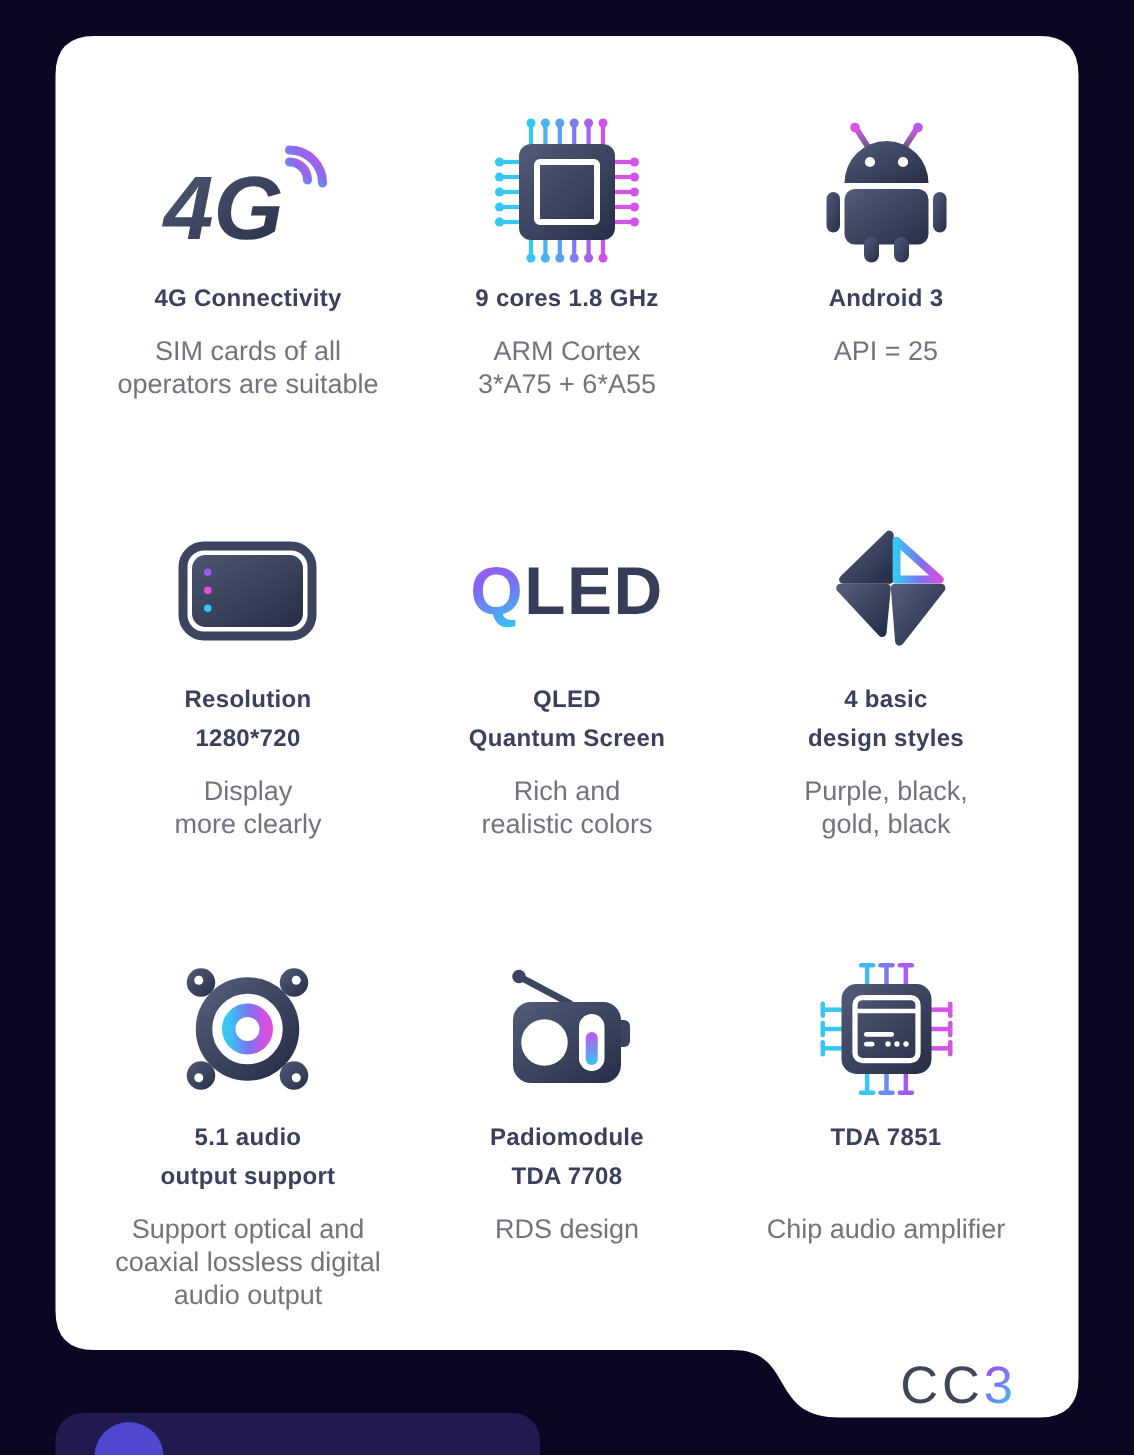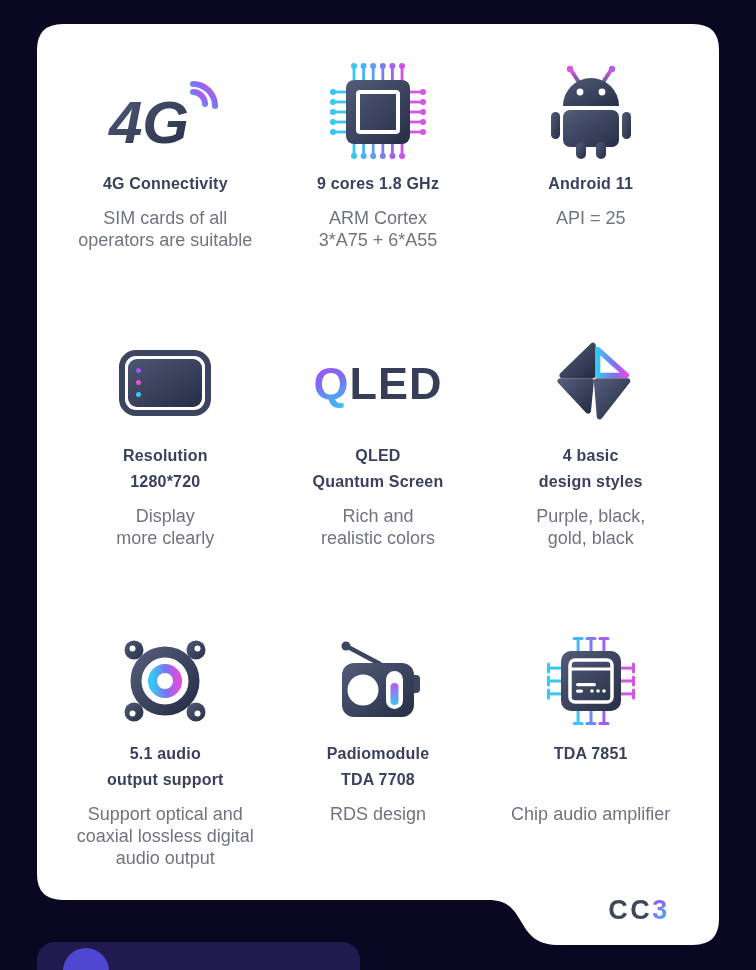--- a/index.html
+++ b/index.html
@@ -4,21 +4,21 @@
 <style>
   html,body{margin:0;padding:0;}
   body{
     width:756px;height:970px;position:relative;overflow:hidden;
     background:#0a0723;
     font-family:"Liberation Sans", sans-serif;
   }
   .bg-svg{position:absolute;left:0;top:0;width:756px;height:970px;}
   .content{
     position:absolute;left:37px;top:24px;width:682px;height:876px;
-    box-sizing:border-box;padding:36px 22px 0;
+    box-sizing:border-box;padding:52px 22px 0;
     display:grid;grid-template-columns:repeat(3,1fr);row-gap:50px;
   }
   .cell{display:flex;flex-direction:column;align-items:center;text-align:center;}
   .icon-box{height:102px;display:flex;align-items:center;justify-content:center;margin-bottom:9px;}
   .title{
     font-size:16px;font-weight:bold;color:#39415e;line-height:26px;
     white-space:pre-line;letter-spacing:.2px;
   }
   .cell:nth-child(n+4) .title{min-height:52px;}
   .sub{
@@ -36,22 +36,22 @@
         background:#ffffff;padding:3px;box-sizing:border-box;}
   .disp-screen{width:100%;height:100%;border-radius:9px;position:relative;
         background:linear-gradient(150deg,#4d5671,#272e47);}
   .disp-dot{position:absolute;left:8px;width:5px;height:5px;border-radius:50%;}
   .disp-dot.d1{top:9px;background:#9b59f0;}
   .disp-dot.d2{top:21px;background:#e055d8;}
   .disp-dot.d3{top:33px;background:#38c6f2;}
   
   .brand{
     position:absolute;left:556px;top:897px;width:166px;height:44px;
-    display:flex;align-items:flex-start;justify-content:center;
-    font-size:27px;font-weight:700;letter-spacing:2.5px;color:#3f4759;line-height:1;
+    display:flex;align-items:flex-end;justify-content:center;
+    font-size:35px;font-weight:400;letter-spacing:2.5px;color:#3f4759;line-height:1;
   }
   .brand-3{
     background:linear-gradient(135deg,#a04ff0 15%,#6d83f0 50%,#38c6f2 90%);
     -webkit-background-clip:text;background-clip:text;color:transparent;
   }
 </style>
 </head>
 <body>
 
 <svg width="0" height="0" style="position:absolute" aria-hidden="true">
@@ -211,21 +211,21 @@
         <path d="M20,44 A28,28 0 0 1 76,44 Z" fill="url(#gDark)"></path>
         <circle cx="37" cy="30" r="3.4" fill="#ffffff"></circle>
         <circle cx="59" cy="30" r="3.4" fill="#ffffff"></circle>
         <rect x="20" y="48" width="56" height="37" rx="7" fill="url(#gDark)"></rect>
         <rect x="8" y="50" width="9" height="27" rx="4.5" fill="url(#gDark)"></rect>
         <rect x="79" y="50" width="9" height="27" rx="4.5" fill="url(#gDark)"></rect>
         <rect x="33" y="80" width="10" height="17" rx="5" fill="url(#gDark)"></rect>
         <rect x="53" y="80" width="10" height="17" rx="5" fill="url(#gDark)"></rect>
       </svg>
     </div>
-    <div class="title">Android 11</div>
+    <div class="title">Android 3</div>
     <div class="sub">API = 25</div>
   </div>
 
   <div class="cell">
     <div class="icon-box">
       <div class="disp">
           <div class="disp-screen">
         <span class="disp-dot d1"></span>
         <span class="disp-dot d2"></span>
         <span class="disp-dot d3"></span>

